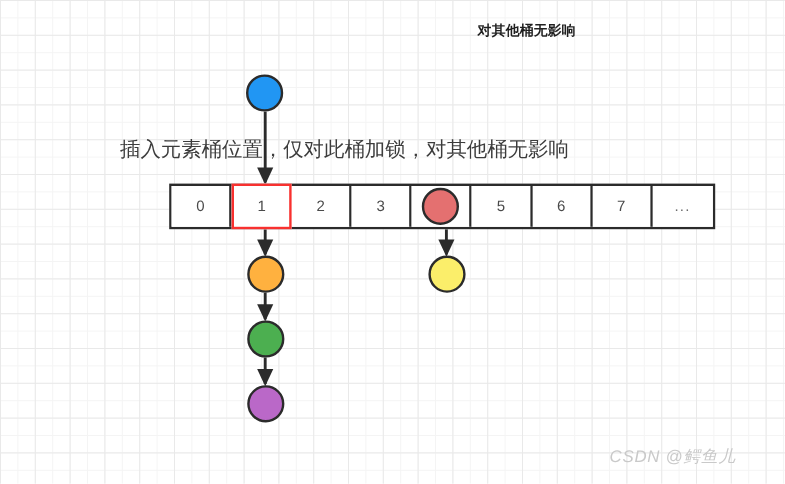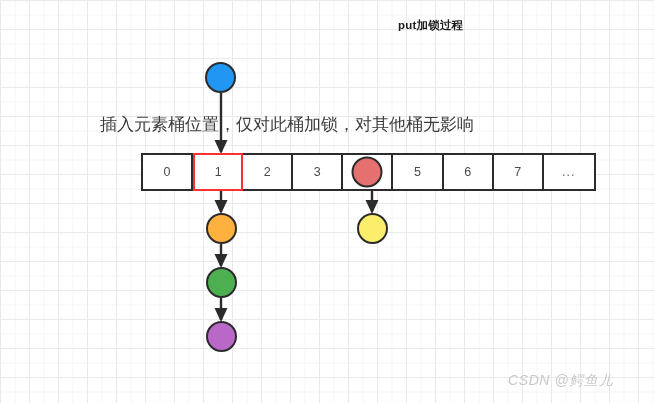--- a/index.html
+++ b/index.html
@@ -135,21 +135,21 @@
     white-space: nowrap;
     letter-spacing: 0.6px;
     font-style: italic;
   }
 </style>
 </head>
 <body>
 
 <div id="canvas">
 
-  <div class="title">put加锁过程</div>
+  <div class="title">对其他桶无影响</div>
 
   <div class="annotation">插入元素桶位置，仅对此桶加锁，对其他桶无影响</div>
 
   <svg id="links" viewBox="0 0 654 403">
     <defs>
       <marker id="arrowhead" markerWidth="7" markerHeight="7" refX="5.2" refY="3.2" orient="auto" markerUnits="strokeWidth">
         <path d="M0,0.4 L6,3.2 L0,6 z" fill="#2b2b2b"></path>
       </marker>
     </defs>
     <g id="link-group">

